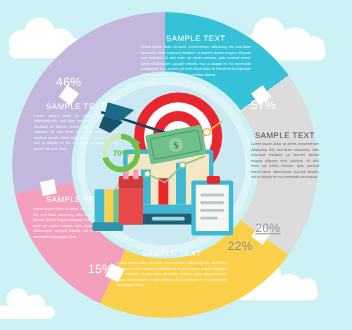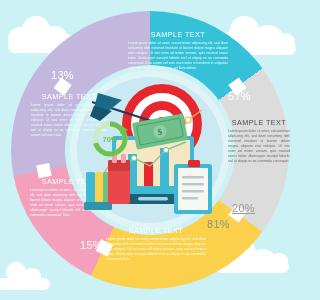--- a/index.html
+++ b/index.html
@@ -112,38 +112,38 @@
     <p class="seg-body" style="text-align:justify;">Lorem ipsum dolor sit amet, consectetuer adipiscing elit, sed diam nonummy nibh euismod tincidunt ut laoreet dolore magna aliquam erat volutpat. Ut wisi enim ad minim veniam, quis nostrud exerci tation ullamcorper suscipit lobortis nisl ut aliquip ex ea commodo consequat. Duis autem vel eum iriure dolor in hendrerit in vulputate velit esse molestie consequat, vel illum dolore.</p>
   </div>
   <div class="pct t-white" style="left:228px;top:90px;color:#ffffff;">57%</div>
 
   <div class="seg-txt t-dark" style="left:228px;top:118px;width:62px;text-align:center;">
     <p class="seg-head">SAMPLE TEXT</p>
     <p class="seg-body" style="text-align:justify;">Lorem ipsum dolor sit amet, consectetuer adipiscing elit, sed diam nonummy nibh euismod tincidunt ut laoreet dolore magna aliquam erat volutpat. Ut wisi enim ad minim veniam, quis nostrud exerci tation ullamcorper suscipit lobortis nisl ut aliquip ex ea commodo consequat.</p>
   </div>
   <div class="pct" style="left:232px;top:202px;color:#9a9a9a;text-decoration:underline;">20%</div>
 
-  <div class="pct" style="left:207px;top:218px;color:#8e8e8e;">81%</div>
+  <div class="pct" style="left:207px;top:218px;color:#8e8e8e;">22%</div>
 
   <div class="seg-txt t-gold" style="left:106px;top:226px;width:100px;text-align:center;">
     <p class="seg-head">SAMPLE TEXT</p>
     <p class="seg-body" style="text-align:justify;">Lorem ipsum dolor sit amet, consectetuer adipiscing elit, sed diam nonummy nibh euismod tincidunt ut laoreet dolore magna aliquam erat volutpat. Ut wisi enim ad minim veniam, quis nostrud exerci tation ullamcorper suscipit lobortis nisl ut aliquip ex ea commodo consequat. Duis.</p>
   </div>
 
   <div class="seg-txt t-white" style="left:30px;top:177px;width:78px;text-align:center;">
     <p class="seg-head">SAMPLE TEXT</p>
     <p class="seg-body" style="text-align:justify;">Lorem ipsum dolor sit amet, consectetuer adipiscing elit, sed diam nonummy nibh euismod tincidunt ut laoreet dolore magna aliquam erat volutpat. Ut wisi enim ad minim veniam, quis nostrud exerci tation ullamcorper suscipit lobortis nisl ut aliquip ex ea commodo consequat. Duis.</p>
   </div>
   <div class="pct t-white" style="left:80px;top:239px;color:#ffffff;">15%</div>
 
   <div class="seg-txt t-white" style="left:31px;top:92px;width:76px;text-align:center;">
     <p class="seg-head">SAMPLE TEXT</p>
     <p class="seg-body" style="text-align:justify;">Lorem ipsum dolor sit amet, consectetuer adipiscing elit, sed diam nonummy nibh euismod tincidunt ut laoreet dolore magna aliquam erat volutpat. Ut wisi enim ad minim veniam, quis nostrud exerci tation ullamcorper suscipit lobortis nisl ut aliquip ex ea commodo consequat. Duis autem vel eum iriure.</p>
   </div>
-  <div class="pct t-white" style="left:51px;top:69px;color:#ffffff;">13%</div>
+  <div class="pct t-white" style="left:51px;top:69px;color:#ffffff;">46%</div>
 
   <div id="art">
     <svg width="146" height="146" viewBox="0 0 146 146">
 
       <g>
         <circle cx="84" cy="48" r="40" fill="#e8262d"></circle>
         <circle cx="84" cy="48" r="31" fill="#ffffff"></circle>
         <circle cx="84" cy="48" r="23" fill="#e8262d"></circle>
         <circle cx="84" cy="48" r="14" fill="#ffffff"></circle>
         <circle cx="84" cy="48" r="7" fill="#e8262d"></circle>

